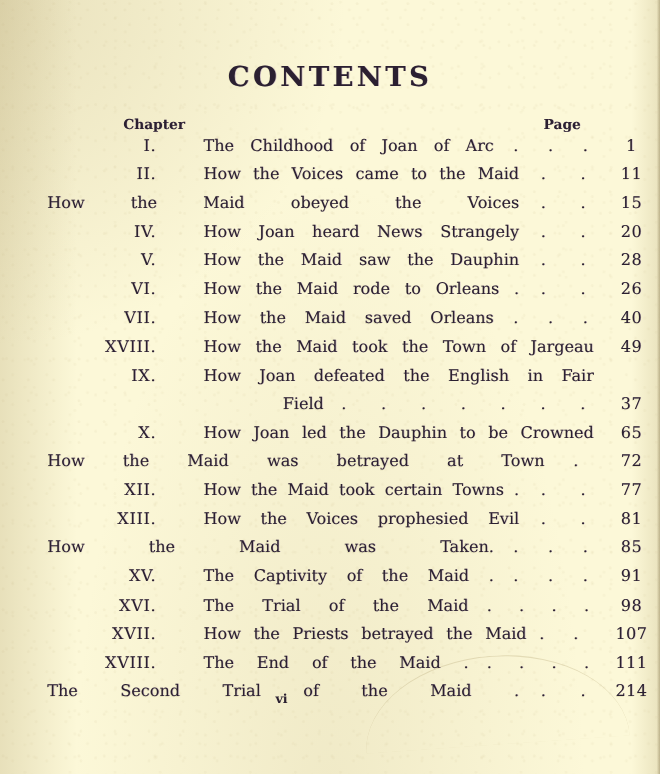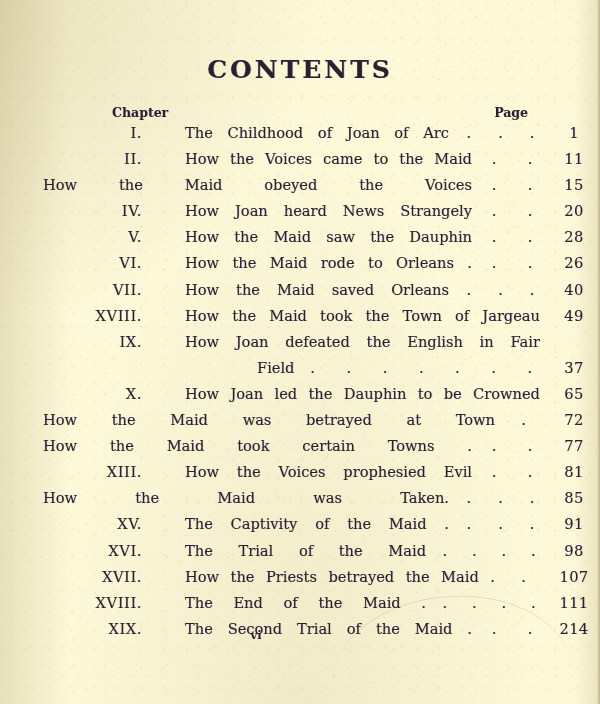--- a/index.html
+++ b/index.html
@@ -362,20 +362,21 @@
           <span>betrayed</span>
           <span>at</span>
           <span>Town</span>
         </div>
         <div class="leader" style="flex-basis: 49px; width: 49px;">
           <span>.</span>
         </div>
         <div class="pg">72</div>
       </div>
       <div class="entry">
+        <div class="num">XII.</div>
         <div class="title-cell justify">
           <span>How</span>
           <span>the</span>
           <span>Maid</span>
           <span>took</span>
           <span>certain</span>
           <span>Towns</span>
           <span>.</span>
         </div>
         <div class="leader" style="flex-basis: 72px; width: 72px;">
@@ -476,21 +477,20 @@
         </div>
         <div class="leader" style="flex-basis: 118px; width: 118px;">
           <span>.</span>
           <span>.</span>
           <span>.</span>
           <span>.</span>
         </div>
         <div class="pg">111</div>
       </div>
       <div class="entry">
-        <div class="num">XIX.</div>
         <div class="title-cell justify">
           <span>The</span>
           <span>Second</span>
           <span>Trial</span>
           <span>of</span>
           <span>the</span>
           <span>Maid</span>
           <span>.</span>
         </div>
         <div class="leader" style="flex-basis: 72px; width: 72px;">

